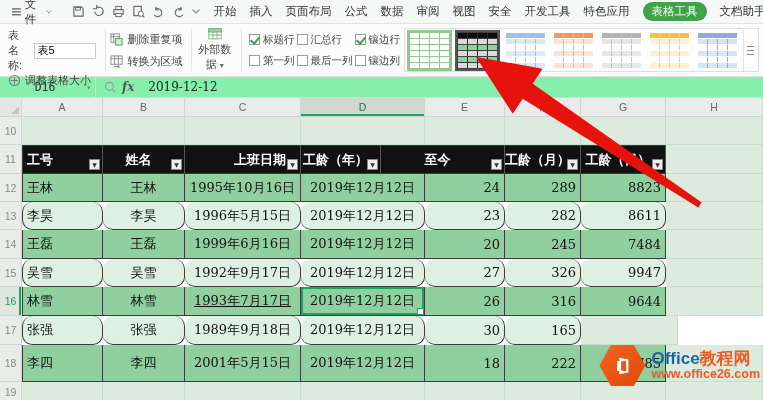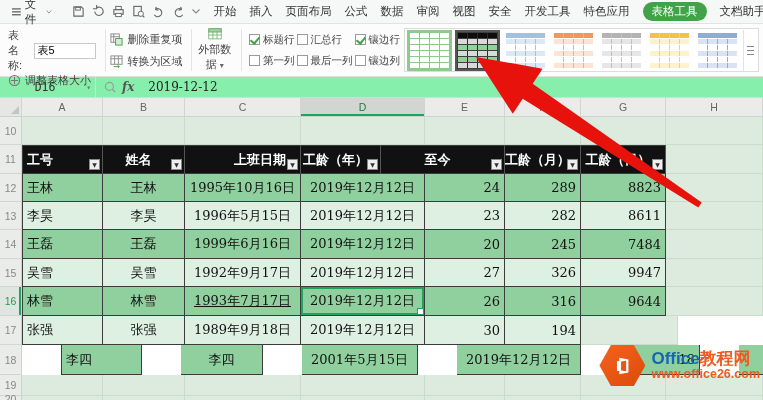--- a/index.html
+++ b/index.html
@@ -77,21 +77,21 @@
              border-bottom:1px solid #d2d6d2; font-size:10.5px; color:#888;
              display:flex; align-items:center; justify-content:center; cursor:pointer; }
   .rowhead.selrow { color:#1e9e57; background:#dfe5df; box-shadow:inset -2px 0 0 var(--sel); }
   .cell { flex:none; overflow:hidden; white-space:nowrap; cursor:cell; }
   .empty { background:var(--sheet); border-right:1px solid var(--gridline); border-bottom:1px solid var(--gridline); }
   .tcell { font-family:"DejaVu Serif",serif; font-size:13px; color:#111;
            border-right:1px solid var(--tborder); border-bottom:1px solid var(--tborder);
            display:flex; align-items:center; padding:0 4px; position:relative; }
   .tcell.first { border-left:1px solid var(--tborder); }
   .tcell.dark { background:var(--band-dark); }
-  .tcell.light { background:var(--band-light); }
+  .tcell.light { background:var(--band-light);border-radius:10px; }
   .tcell.al { justify-content:flex-start; }
   .tcell.ac { justify-content:center; }
   .tcell.ar { justify-content:flex-end; }
   .tcell.selcell { box-shadow:inset 0 0 0 2px var(--sel); z-index:2; }
   .tcell.selcell::after { content:""; position:absolute; right:0; bottom:0; width:5px; height:5px;
            background:#fff; border:1px solid var(--sel); }
   .hcell { background:var(--hdr-black); color:#fff; font-family:"DejaVu Serif",serif;
            font-weight:bold; font-size:13px; border-top:1px solid var(--tborder);
            border-right:1px solid #555; border-bottom:1px solid var(--tborder);
            display:flex; align-items:center; padding:0 14px 0 4px; position:relative; }
@@ -444,24 +444,24 @@
           <div class="cell tcell dark ar" style="width: 85px; text-align: center;">9644</div>
           <div class="cell empty" style="width: 97px;"></div>
         </div>
         <div class="grid-row" style="height: 29px;">
           <div class="rowhead">17</div>
           <div class="cell tcell light al first" style="width: 81px;">张强</div>
           <div class="cell tcell light ac" style="width: 82px;">张强</div>
           <div class="cell tcell light ac" style="width: 116px;">1989年9月18日</div>
           <div class="cell tcell light ac" style="width: 124px;">2019年12月12日</div>
           <div class="cell tcell light ar" style="width: 80px;">30</div>
-          <div class="cell tcell light ar" style="width: 76px;">194</div>
-          <div class="cell empty" style="width: 97px;"></div>
-        </div>
-        <div class="grid-row" style="height: 30px; gap: 39px;">
+          <div class="cell tcell light ar" style="width: 76px;">165</div>
+          <div class="cell empty" style="width: 97px;"></div>
+        </div>
+        <div class="grid-row" style="height: 37px;">
           <div class="rowhead">18</div>
           <div class="cell tcell dark al first" style="width: 81px;">李四</div>
           <div class="cell tcell dark ac" style="width: 82px;">李四</div>
           <div class="cell tcell dark ac" style="width: 116px;">2001年5月15日</div>
           <div class="cell tcell dark ac" style="width: 124px;">2019年12月12日</div>
           <div class="cell tcell dark ar" style="width: 80px;">18</div>
           <div class="cell tcell dark ar" style="width: 76px;">222</div>
           <div class="cell tcell dark ar" style="width: 85px;">6785</div>
           <div class="cell empty" style="width: 97px;"></div>
         </div>

